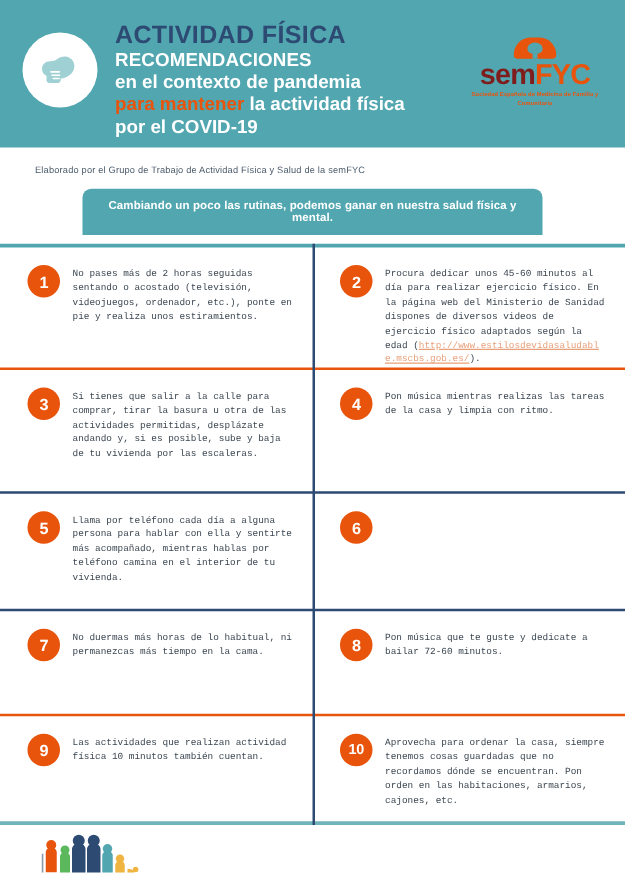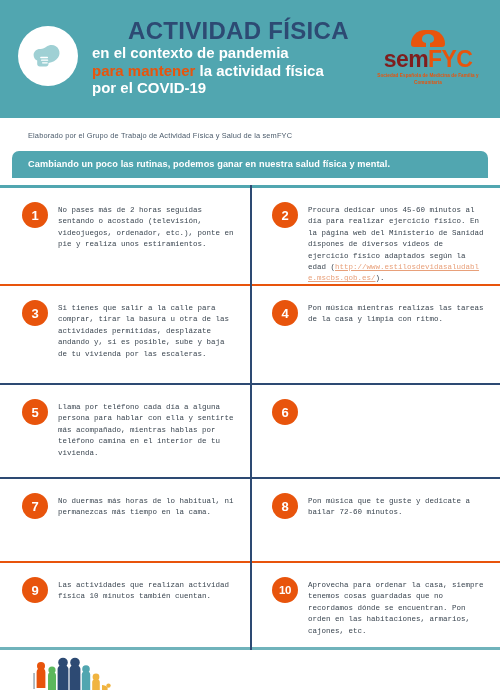--- a/index.html
+++ b/index.html
@@ -25,22 +25,22 @@
     border-radius: 50%;
     background: #ffffff;
     flex: 0 0 60px;
     margin-top: 12px;
     display: flex; align-items: center; justify-content: center;
   }
   .badge-circle svg { display: block; }
 
   .head-text { margin-left: 14px; padding-top: 4px; flex: 1 1 auto; }
   .h-title {
-    font-size: 24px; font-weight: bold; letter-spacing: .3px;
-    color: #2d4a73; line-height: 1.08; margin-left: 36px;
+    font-size: 20px; font-weight: bold; letter-spacing: .3px;
+    color: #2d4a73; line-height: 1.08;
   }
   .h-sub {
     font-size: 15px; font-weight: bold; color: #ffffff;
     line-height: 1.18; letter-spacing: .1px;
   }
   .h-line { font-size: 15px; font-weight: bold; color:#ffffff; line-height:1.18; }
   .h-accent { color: #e8540c; }
 
   
   .logo {
@@ -77,21 +77,21 @@
   }
 
   
   .banner-wrap { padding: 11px 0 0 0; display: flex; justify-content: center; }
   .banner {
     background: #51a6b0; color: #ffffff;
     border-radius: 7px 7px 0 0;
     font-size: 9.2px; font-weight: bold;
     padding: 8px 16px 9px 16px;
     letter-spacing: .1px;
-    width: 476px; text-align: left;
+    width: 368px; text-align: center;
   }
 
   
   .grid { position: relative; margin-top: 7px; }
   .vline {
     position: absolute; top: 0; bottom: 0; left: 250px;
     width: 2px; background: #2d4a73; z-index: 3;
   }
   .row { display: flex; position: relative; }
   .row .cell {
@@ -141,20 +141,21 @@
         <g stroke="#ffffff" stroke-width="1.3" fill="none" stroke-linecap="round">
           <path d="M13.8 22.5c2.6 0 4.6 0 6.6 0"></path>
           <path d="M14.6 25.2c2.4 0 4.2 0 6 0"></path>
           <path d="M15.6 27.8c1.9 0 3.2 0 4.6 0"></path>
         </g>
       </svg>
     </div>
 
     <div class="head-text">
       <div class="h-title">ACTIVIDAD FÍSICA</div>
+      <div class="h-sub">RECOMENDACIONES</div>
       <div class="h-line">en el contexto de pandemia</div>
       <div class="h-line"><span class="h-accent">para mantener</span><span> la actividad física</span></div>
       <div class="h-line">por el COVID-19</div>
     </div>
 
     <div class="logo">
       <div class="logo-mark">
         <div class="arc"></div>
           <div class="notch"></div>
           <div class="stem"></div>

